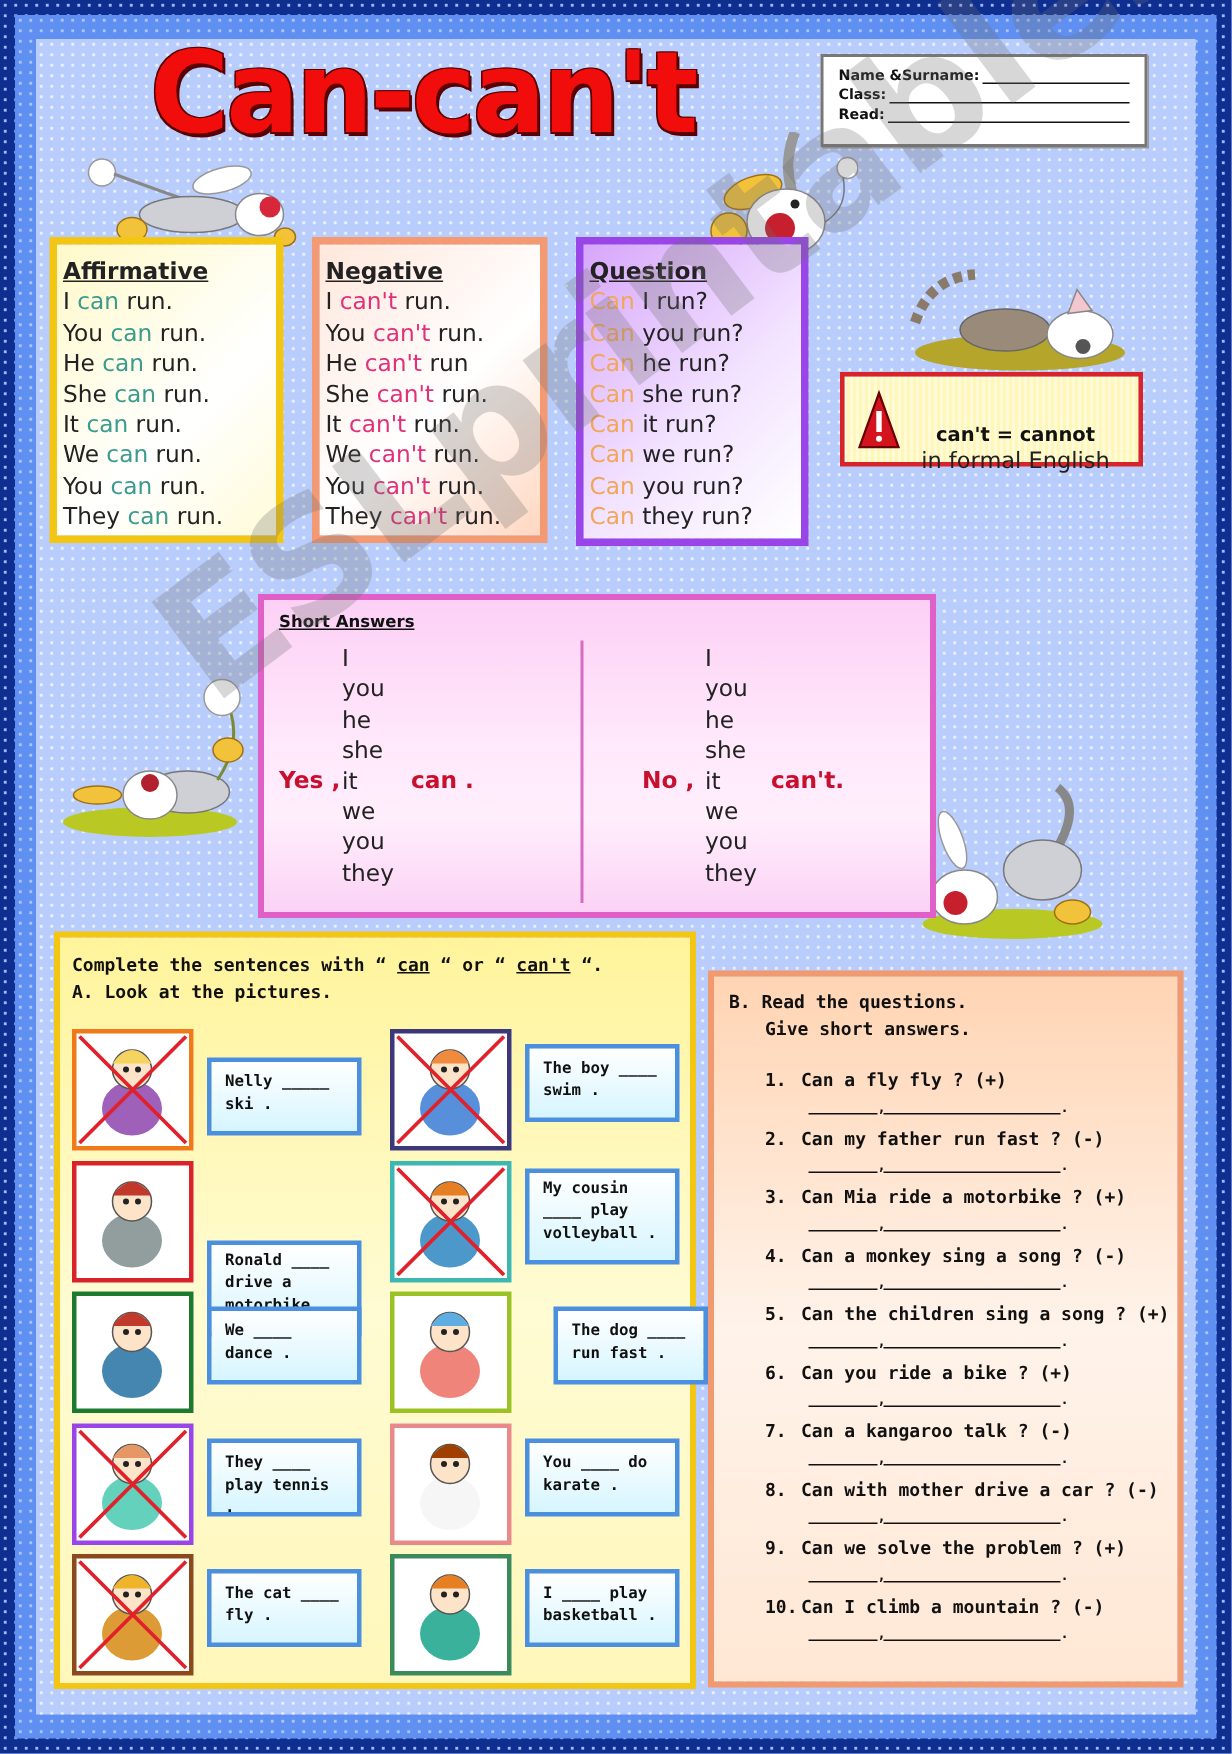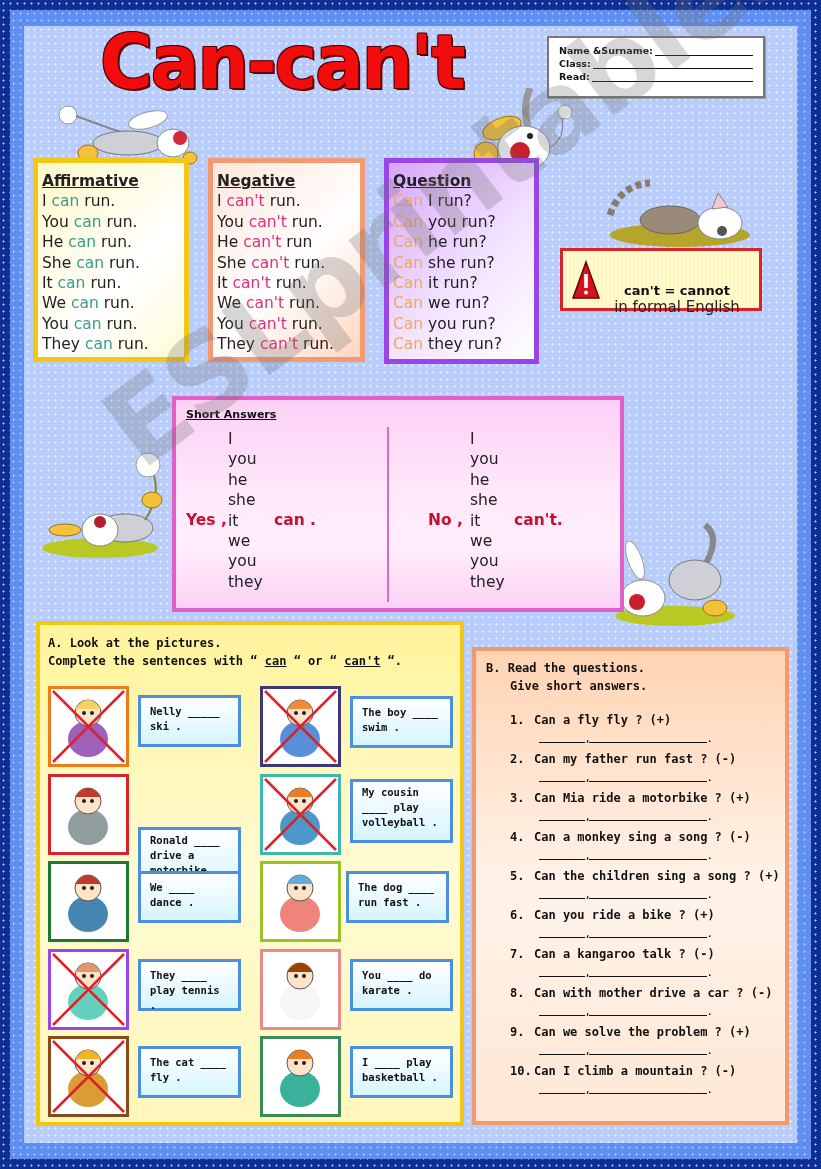--- a/index.html
+++ b/index.html
@@ -270,36 +270,36 @@
     <div>we</div>
     <div>you</div>
     <div>they</div>
   </div>
   <div class="abs red" style="left:252px;top:111px">No ,</div>
   <div class="abs red" style="left:338px;top:111px">can't.</div>
 </div>
 
 <div class="abs secA">
   <div class="abs instr" style="left:8px;top:9px">
+    <div><span>Complete the sentences  with “ </span><u>can</u><span> “  or “ </span><u>can't</u><span> “.</span></div>
     <div>A. Look at the pictures.</div>
-    <div><span>Complete the sentences  with “ </span><u>can</u><span> “  or “ </span><u>can't</u><span> “.</span></div>
   </div>
   <div id="itemsA">
       <div class="abs pic" style="left: 8px; top: 61px; border-color: rgb(240, 122, 26);">
         <svg viewBox="0 0 75 75">
           <ellipse cx="37" cy="50" rx="20" ry="18" fill="#8e44ad" opacity="0.85"></ellipse>
           <circle cx="37" cy="24" r="13" fill="#fde3c8" stroke="#555"></circle>
           <path d="M24 20 Q37 2 50 20" fill="#f4d35e"></path>
           <circle cx="33" cy="24" r="2" fill="#222"></circle>
           <circle cx="41" cy="24" r="2" fill="#222"></circle>
           <line x1="2" y1="2" x2="73" y2="73" stroke="#e0202a" stroke-width="2.5"></line>
           <line x1="73" y1="2" x2="2" y2="73" stroke="#e0202a" stroke-width="2.5"></line>
         </svg>
       </div>
-      <div class="abs sent" style="left: 98px; top: 70px; height: 52px;">
+      <div class="abs sent" style="left: 98px; top: 80px; height: 52px;">
         <div>Nelly _____</div>
         <div>ski .</div>
       </div>
       <div class="abs pic" style="left: 220px; top: 61px; border-color: rgb(59, 55, 120);">
         <svg viewBox="0 0 75 75">
           <ellipse cx="37" cy="50" rx="20" ry="18" fill="#3a7bd5" opacity="0.85"></ellipse>
           <circle cx="37" cy="24" r="13" fill="#fde3c8" stroke="#555"></circle>
           <path d="M24 20 Q37 2 50 20" fill="#f08a3c"></path>
           <circle cx="33" cy="24" r="2" fill="#222"></circle>
           <circle cx="41" cy="24" r="2" fill="#222"></circle>
@@ -356,21 +356,21 @@
       </div>
       <div class="abs pic" style="left: 220px; top: 236px; border-color: rgb(154, 194, 35);">
         <svg viewBox="0 0 75 75">
           <ellipse cx="37" cy="50" rx="20" ry="18" fill="#ec7063" opacity="0.85"></ellipse>
           <circle cx="37" cy="24" r="13" fill="#fde3c8" stroke="#555"></circle>
           <path d="M24 20 Q37 2 50 20" fill="#5dade2"></path>
           <circle cx="33" cy="24" r="2" fill="#222"></circle>
           <circle cx="41" cy="24" r="2" fill="#222"></circle>
         </svg>
       </div>
-      <div class="abs sent" style="left: 306px; top: 246px; height: 52px;">
+      <div class="abs sent" style="left: 329px; top: 246px; height: 52px;">
         <div>The dog ____</div>
         <div>run fast .</div>
       </div>
       <div class="abs pic" style="left: 8px; top: 323.5px; border-color: rgb(154, 69, 232);">
         <svg viewBox="0 0 75 75">
           <ellipse cx="37" cy="50" rx="20" ry="18" fill="#48c9b0" opacity="0.85"></ellipse>
           <circle cx="37" cy="24" r="13" fill="#fde3c8" stroke="#555"></circle>
           <path d="M24 20 Q37 2 50 20" fill="#e59866"></path>
           <circle cx="33" cy="24" r="2" fill="#222"></circle>
           <circle cx="41" cy="24" r="2" fill="#222"></circle>

